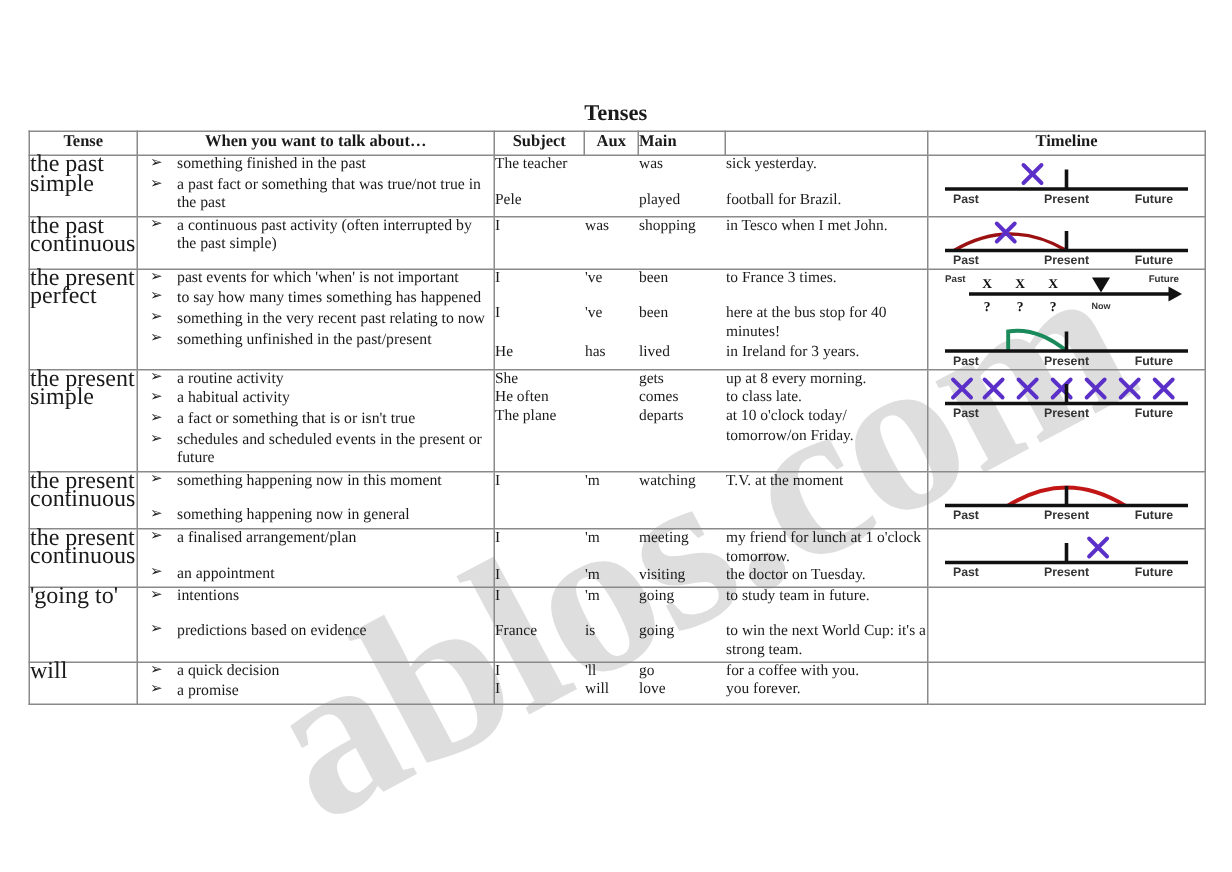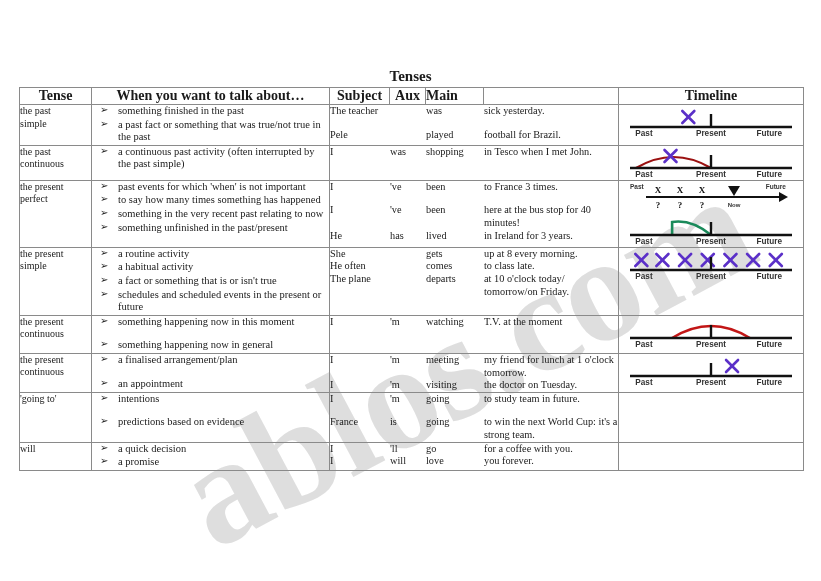--- a/index.html
+++ b/index.html
@@ -63,39 +63,39 @@
     background: transparent;
   }
   table.tenses td, table.tenses th {
     border: 1px solid #8a8a8a;
     vertical-align: top;
     padding: 0;
     background: transparent;
   }
   thead th {
     text-align: center;
-    font-size: 14px;
+    font-size: 11px;
     font-weight: 700;
     padding: 3px 0 3px 0;
     height: 15px;
     font-family: "Liberation Serif", serif;
   }
   th.th-usage { text-align: center; }
   th.th-svm { text-align: left; padding-left: 0; }
 
   .col-tense   { width: 72px; }
   .col-usage   { width: 238px; }
   .col-subj    { width: 60px; }
   .col-aux     { width: 36px; }
   .col-main    { width: 58px; }
   .col-rest    { width: 135px; }
   .col-time    { width: 185px; }
 
   td.tense {
-    font-size: 10px;
+    font-size: 16px;
     line-height: 12.5px;
     padding: 3px 2px 3px 4px;
     white-space: pre-line;
   }
 
   td.usage { padding: 3px 2px 3px 2px; }
   ul.usage-list {
     list-style: none;
     margin: 0;
     padding: 0;

